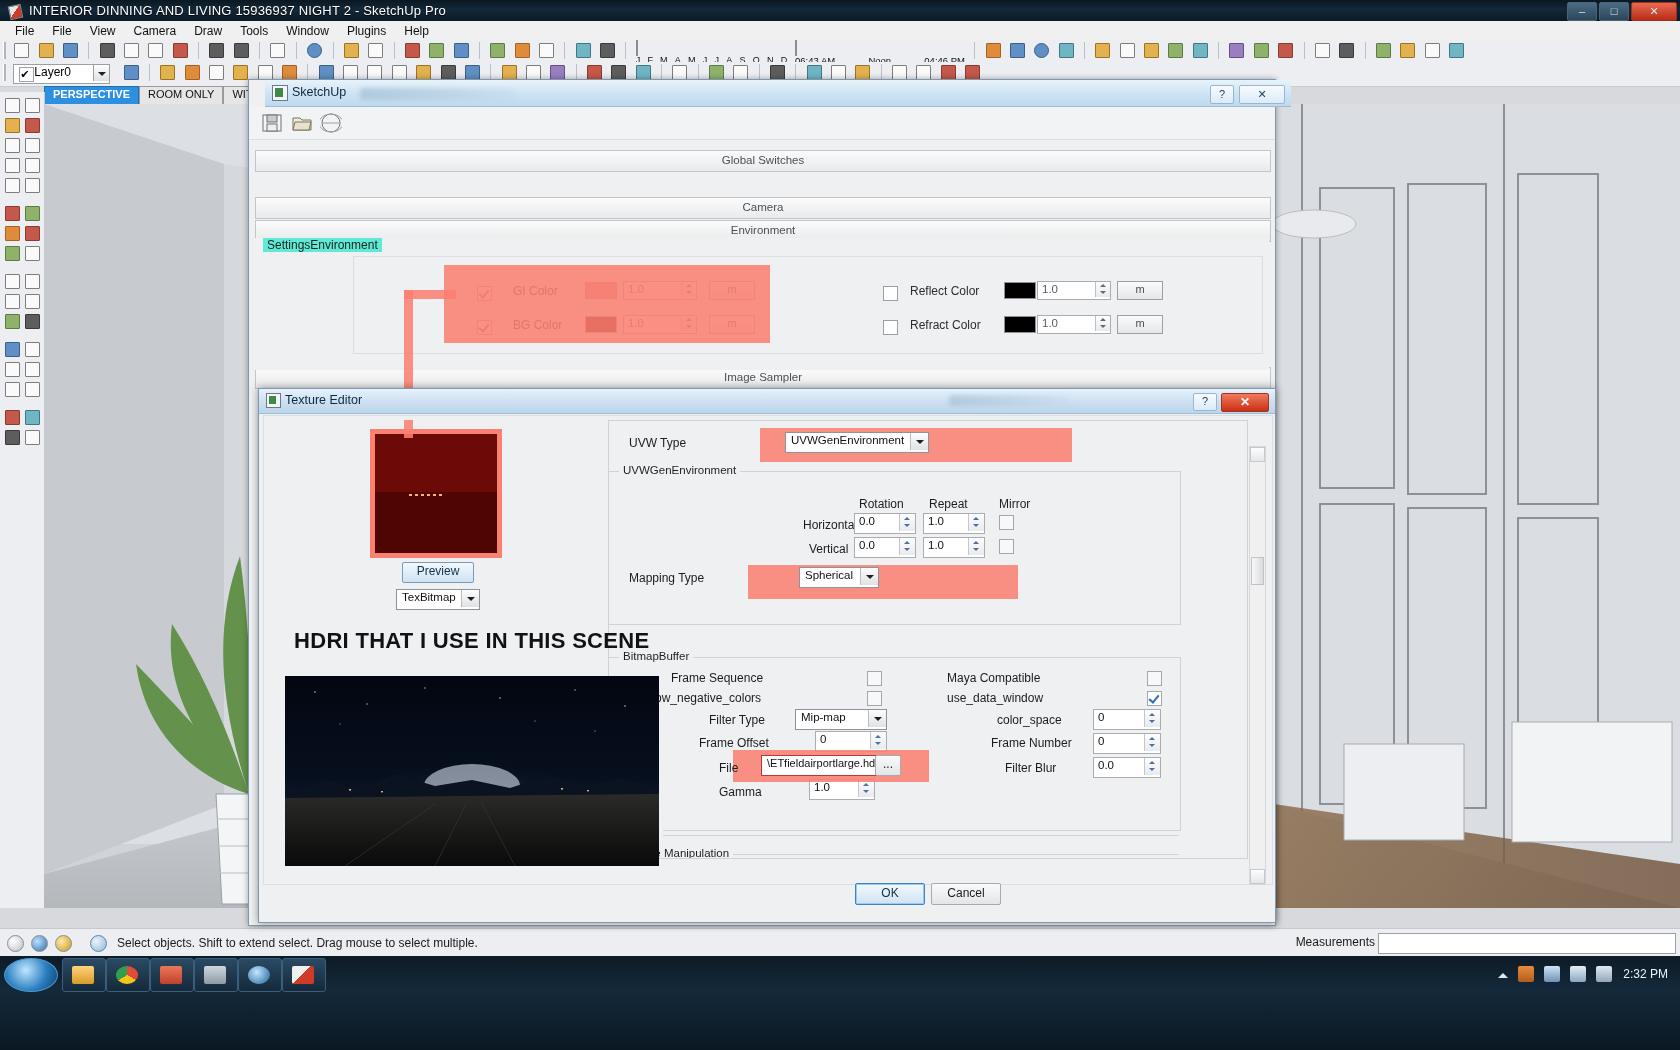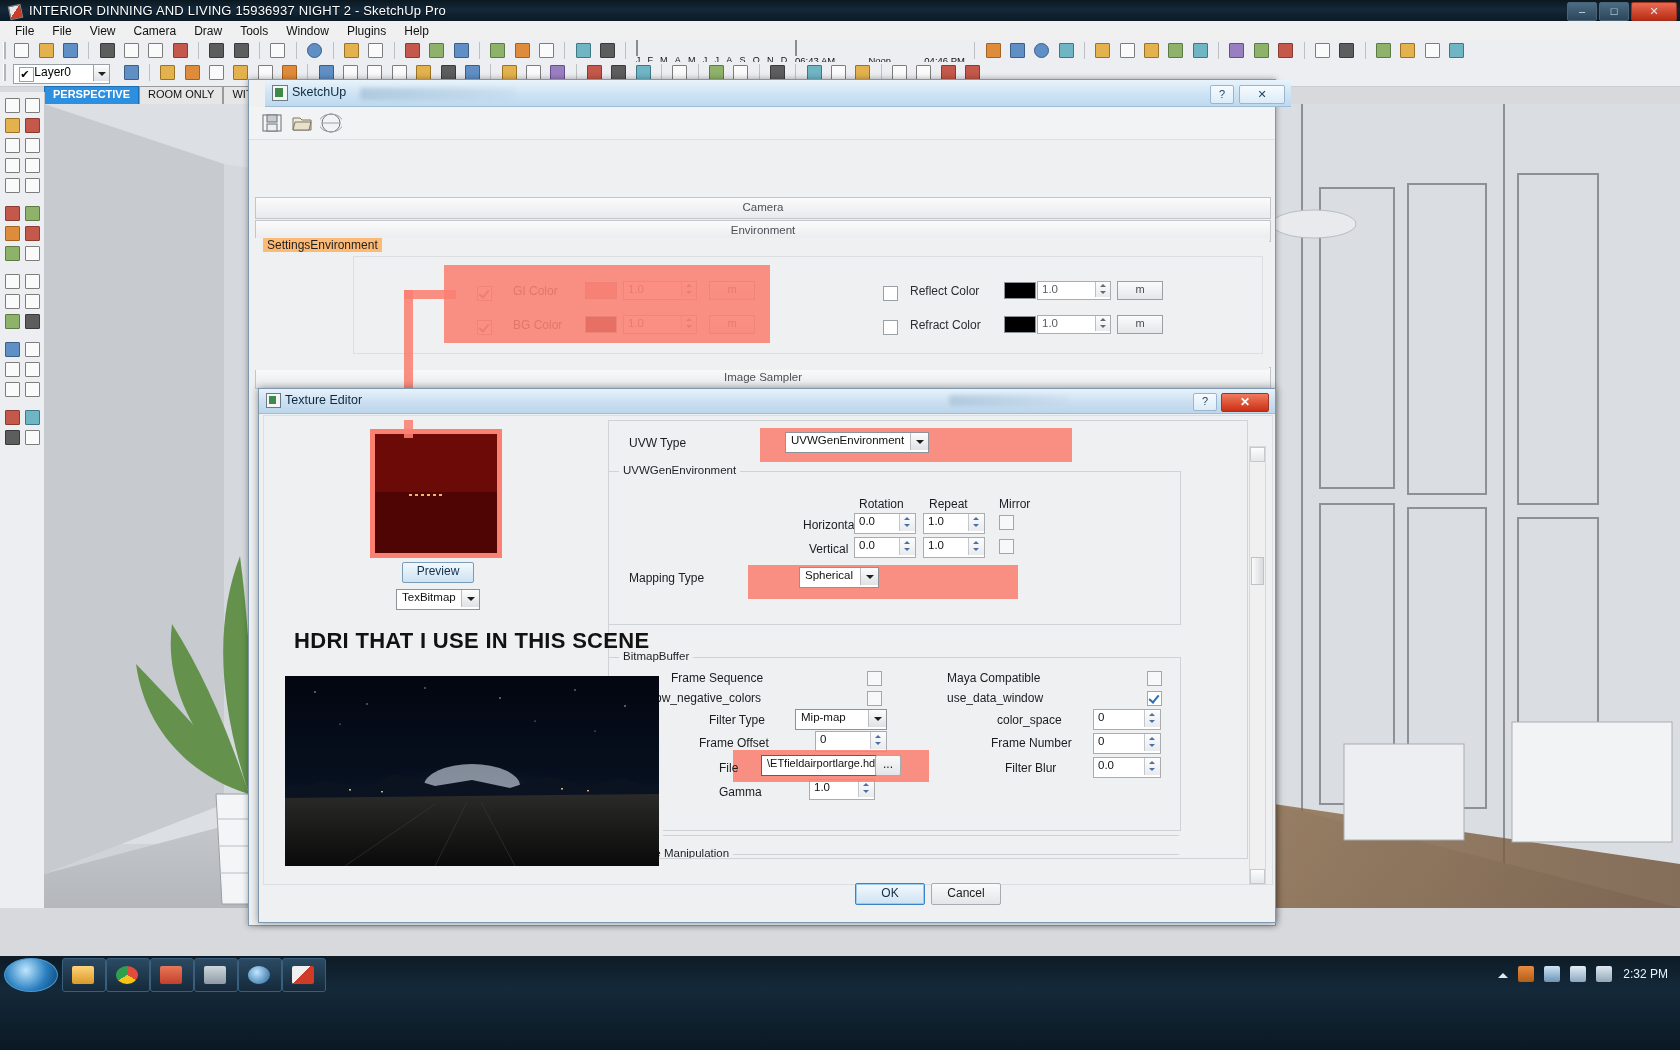--- a/index.html
+++ b/index.html
@@ -104,21 +104,21 @@
      background:linear-gradient(to bottom,#f6fbff,#dcebf7);font-size:11px;color:#20475f;text-align:center;line-height:16px;}
 
   #vray-toolbar{position:absolute;left:0;top:27px;width:1026px;height:32px;background:#f1f3f5;border-bottom:1px solid #dcdfe3;}
   .vtool{position:absolute;top:5px;width:22px;height:22px;}
 
   .rollup{position:absolute;left:6px;width:1014px;height:20px;
      background:linear-gradient(to bottom,#fbfbfb,#e9eaec);border:1px solid #c2c5ca;
      font-size:11.5px;color:#4c4f55;text-align:center;line-height:19px;}
 
   #envpanel{position:absolute;left:6px;top:158px;width:1014px;height:132px;background:#eef0f2;border:0;}
-  #env-legend{position:absolute;left:8px;top:0;font-size:12px;color:#1d1f22;background:#fdba74;padding:0 4px;}
+  #env-legend{position:absolute;left:8px;top:0;font-size:12px;color:#1d1f22;background:#5eead4;padding:0 4px;}
   #env-inner{position:absolute;left:98px;top:18px;width:908px;height:96px;border:1px solid #dcdee1;}
 
   .chk{width:13px;height:13px;border:1px solid #9aa0a6;background:#fff;display:inline-block;position:relative;}
   .chk.on:after{content:"";position:absolute;left:3px;top:1px;width:4px;height:8px;border:solid #7a7d82;border-width:0 2px 2px 0;transform:rotate(40deg);}
   .fieldlbl{font-size:12px;color:#2a2d31;}
   .swatch{width:30px;height:15px;border:1px solid #8e9399;display:inline-block;vertical-align:middle;}
   .spin{display:inline-block;height:17px;width:72px;border:1px solid #a9adb2;background:#fff;position:relative;vertical-align:middle;}
   .spin .v{padding:1px 4px;font-size:11.5px;color:#5a5d62;line-height:15px;}
   .spin .sb{position:absolute;right:0;top:0;width:14px;height:15px;border-left:1px solid #bcc0c5;background:linear-gradient(to bottom,#fdfdfd,#e8eaec);}
   .spin .sb:before{content:"";position:absolute;left:4px;top:2px;border-left:3px solid transparent;border-right:3px solid transparent;border-bottom:3px solid #66696e;}
@@ -502,20 +502,29 @@
       <rect x="222" y="160" width="18" height="540" fill="#2b2b2b"></rect>
       <rect x="215" y="150" width="32" height="22" fill="#1c1c1c"></rect>
 
       <rect x="1468" y="618" width="160" height="120" fill="#f2f3f5" stroke="#a8adb3"></rect>
       <rect x="1300" y="640" width="120" height="96" fill="#eceef1" stroke="#a8adb3"></rect>
 
       <ellipse cx="1270" cy="120" rx="42" ry="14" fill="#e8eaee" stroke="#b8bcc2"></ellipse>
     </svg>
   </div>
 
+  <div id="statusbar">
+    <span class="sb-circ" style="background:radial-gradient(circle at 35% 35%,#fff,#b9bdc2)"></span>
+    <span class="sb-circ" style="background:radial-gradient(circle at 35% 35%,#bfe0ff,#2b6fae)"></span>
+    <span class="sb-circ" style="background:radial-gradient(circle at 35% 35%,#ffe9a8,#c79b21)"></span>
+    <span class="sb-circ" style="margin-left:18px;background:radial-gradient(circle at 35% 35%,#eaf4fd,#8fb6d6);border-color:#5d87a8"></span>
+    <span id="status-text">Select objects. Shift to extend select. Drag mouse to select multiple.</span>
+    <span id="measure-label">Measurements</span>
+    <span id="measure-box"></span>
+  </div>
 
   <div id="taskbar">
     <div id="startorb"></div>
     <div class="tbtn" style="left:62px">
         <i class="tbico" style="background:linear-gradient(to bottom,#ffd27a,#d99a28)"></i>
       </div>
     <div class="tbtn" style="left:106px">
         <i class="tbico" style="border-radius:50%;background:conic-gradient(#e24b3c 0 33%,#f5c518 0 66%,#2f9e4f 0 100%)"></i>
       </div>
     <div class="tbtn" style="left:150px">
@@ -565,20 +574,21 @@
         </svg>
     </span>
     <span class="vtool" style="left:71px">
       <svg width="22" height="22" viewBox="0 0 22 22">
           <circle cx="11" cy="11" r="9" fill="#f2f3f5" stroke="#70767c"></circle>
           <path d="M3 11 h16 M11 2 a12 9 0 0 1 0 18 a12 9 0 0 1 0 -18" fill="none" stroke="#9aa0a6"></path>
         </svg>
     </span>
   </div>
 
+  <div class="rollup" style="top:70px">Global Switches</div>
   <div class="rollup" style="top:117px">Camera</div>
   <div class="rollup" style="top:287px">Image Sampler</div>
   <div class="rollup" style="top:140px">Environment</div>
 
   <div id="envpanel">
     <div id="env-legend">SettingsEnvironment</div>
     <div id="env-inner"></div>
 
     <span class="chk on" style="position:absolute;left:222px;top:48px"></span>
     <span class="fieldlbl" style="position:absolute;left:258px;top:46px">GI Color</span>

